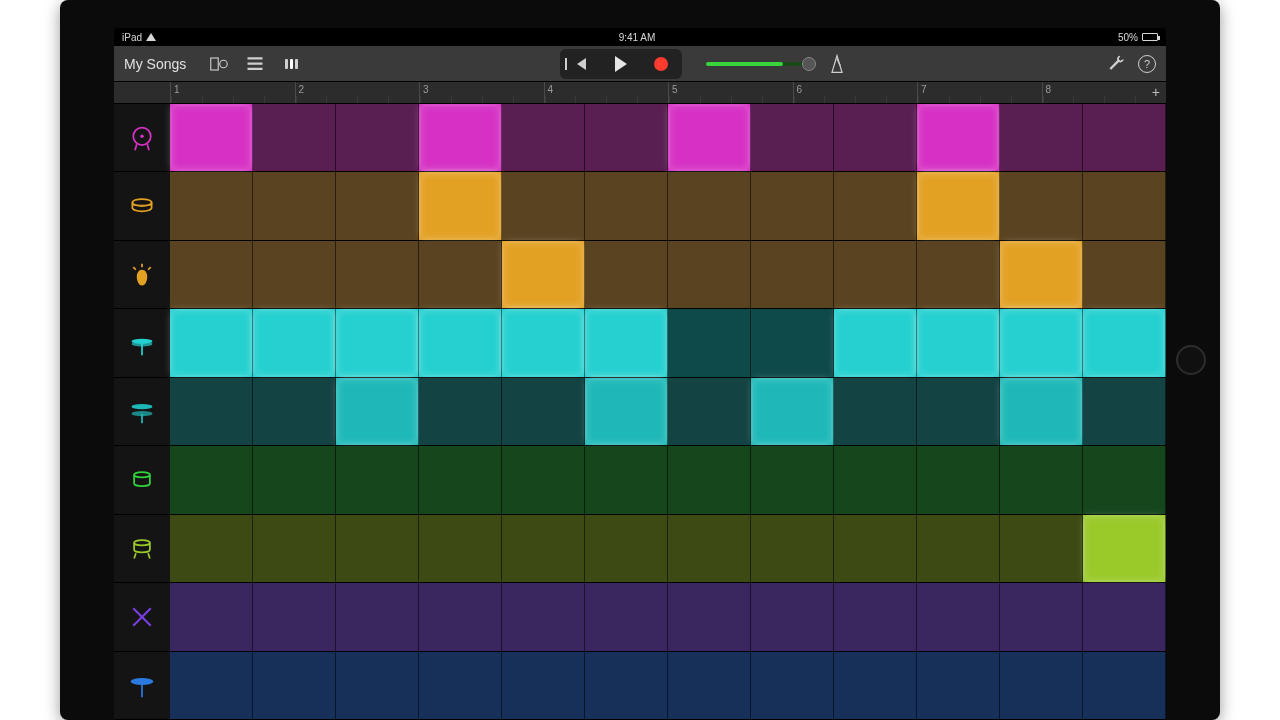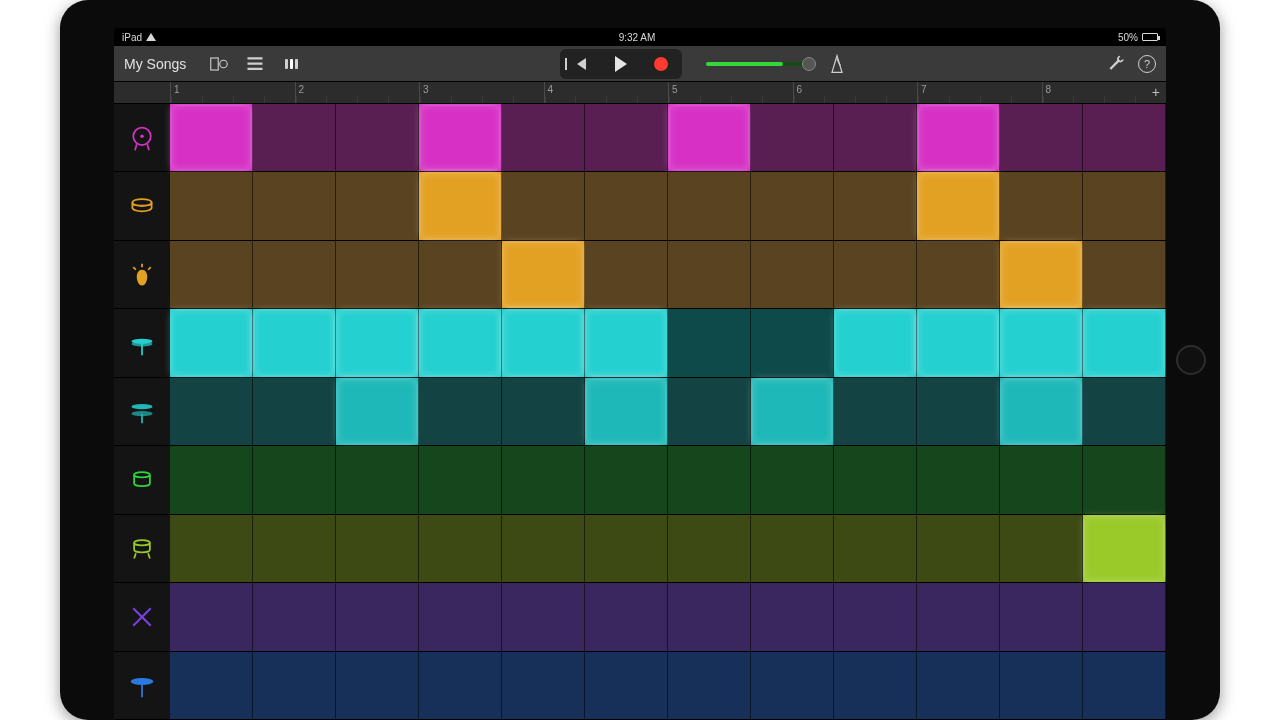--- a/index.html
+++ b/index.html
@@ -10,21 +10,21 @@
     font-family: -apple-system, Helvetica, Arial, sans-serif;
     display: flex;
     align-items: center;
     justify-content: center;
     overflow: hidden;
   }
   .device {
     width: 1160px;
     height: 720px;
     background: #0b0b0b;
-    border-radius: 28px;
+    border-radius: 8px;
     padding: 28px 54px 0 54px;
     position: relative;
     box-shadow: 0 4px 16px rgba(0,0,0,0.4);
   }
   .home-btn {
     position: absolute;
     right: 14px;
     top: 50%;
     transform: translateY(-50%);
     width: 30px; height: 30px;
@@ -150,21 +150,21 @@
 
 <div class="device">
   <div class="home-btn"></div>
   <div class="screen">
 
     <div class="statusbar">
       <div class="sb-left">
         <span>iPad</span>
         <span class="sb-wifi"></span>
       </div>
-      <div>9:32 AM</div>
+      <div>9:41 AM</div>
       <div class="sb-right">
         <span>50%</span>
         <span class="sb-batt"><span class="fill"></span></span>
       </div>
     </div>
 
     <div class="toolbar">
       <div>My Songs</div>
       <div class="tool-group" style="margin-left:12px">
         <div class="tool-btn">

